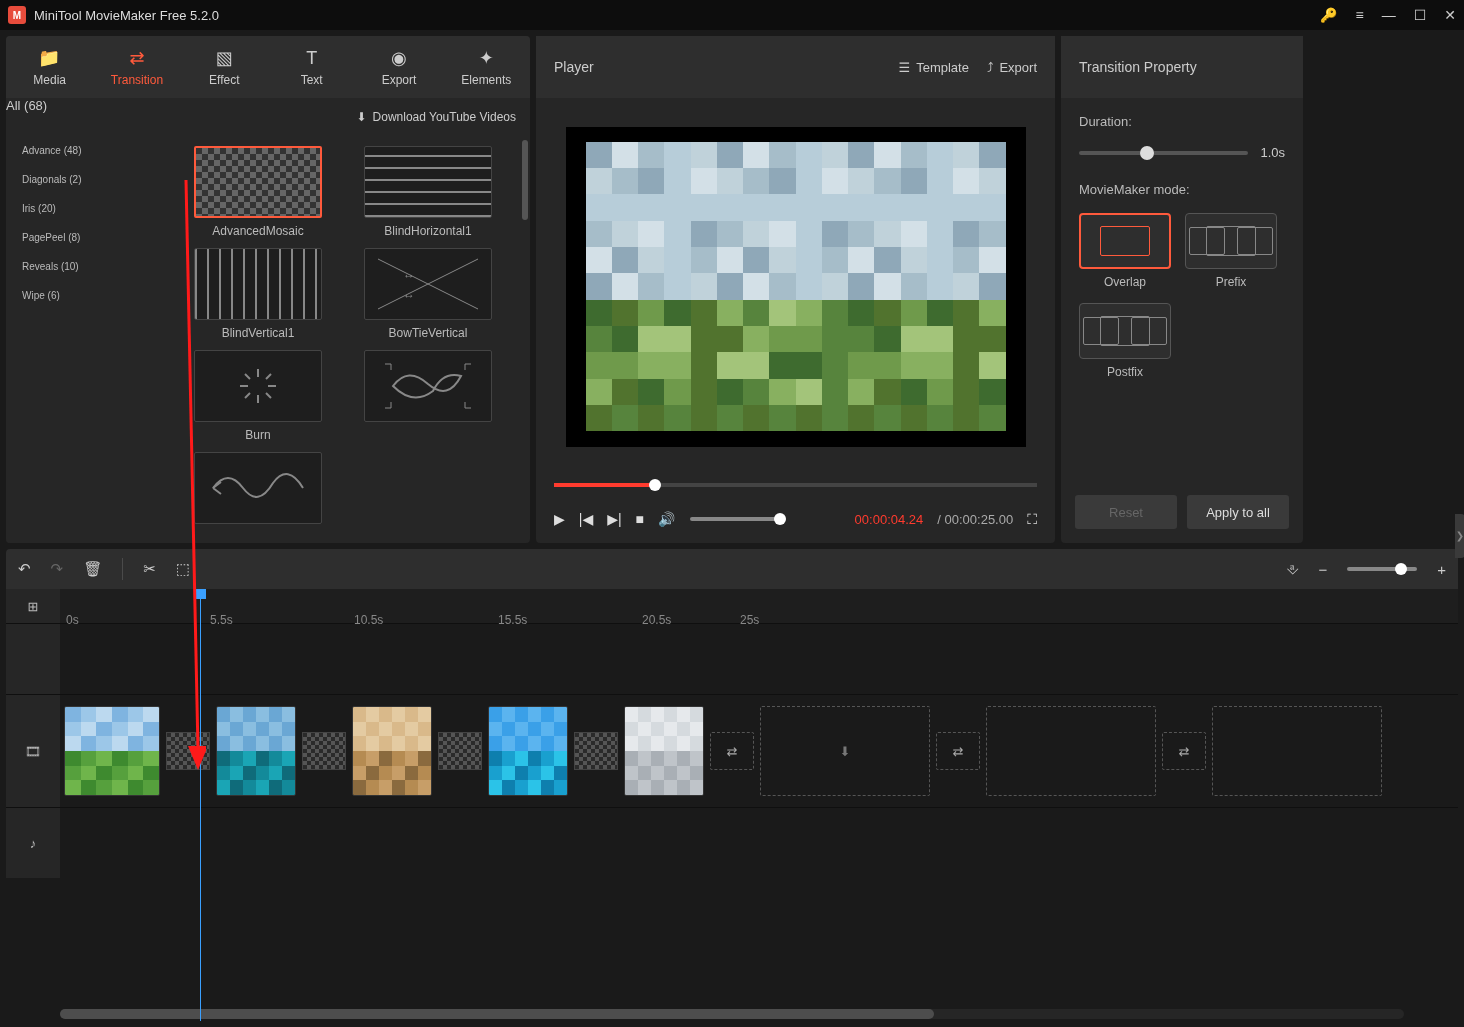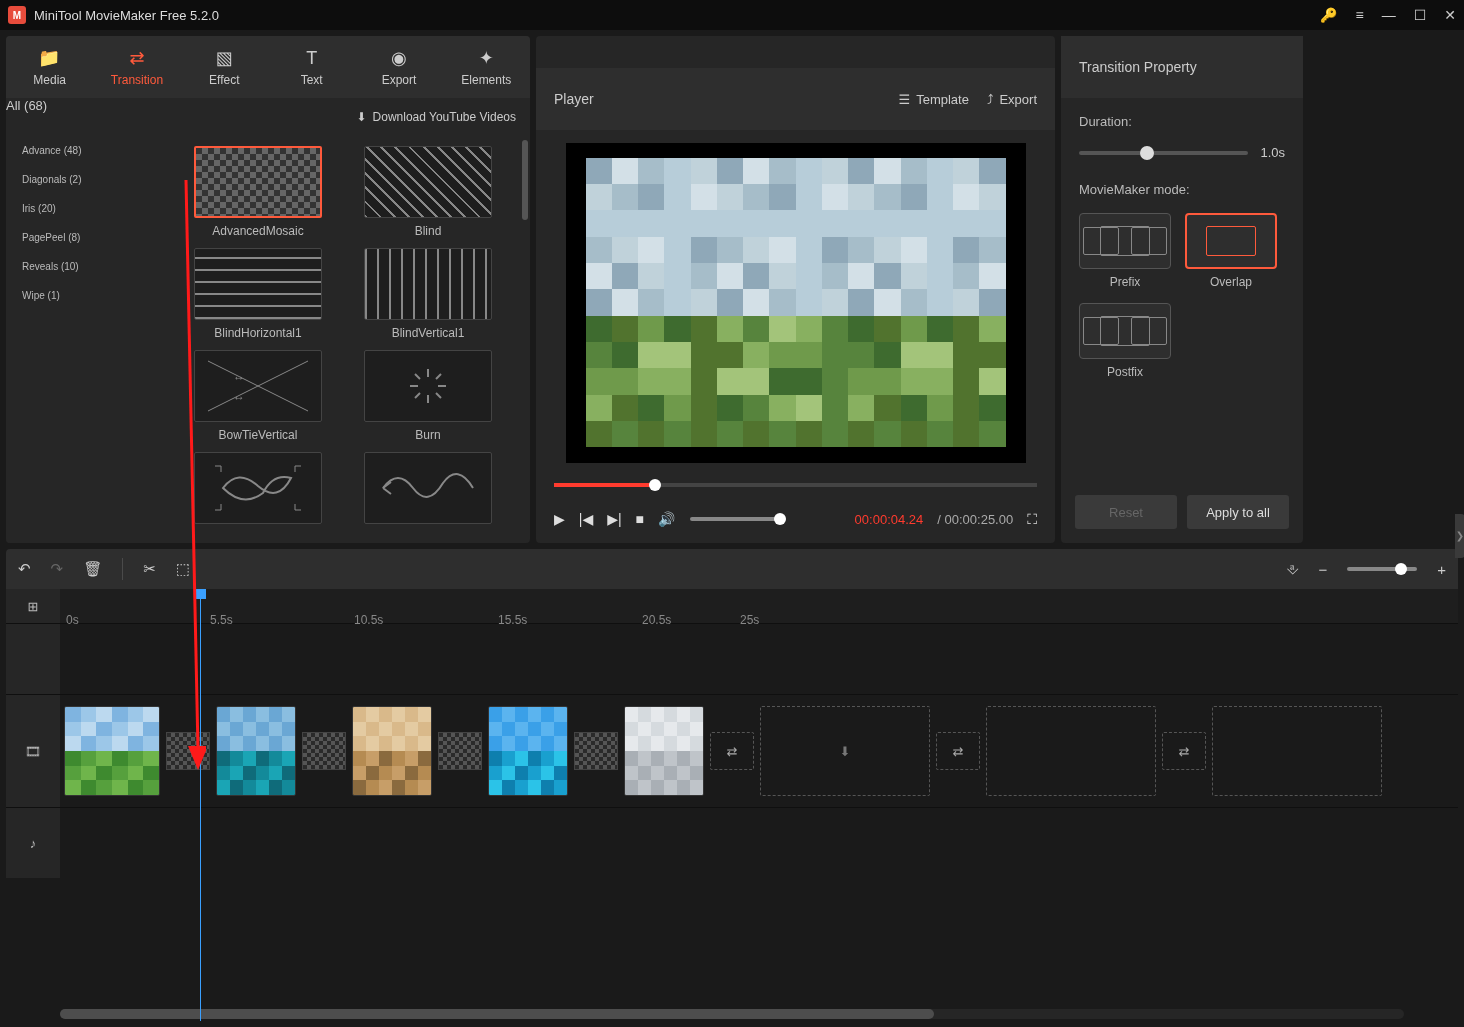--- a/index.html
+++ b/index.html
@@ -36,21 +36,21 @@
 
 
 .checker { width:100%; height:100%; background:
   repeating-conic-gradient(#666 0 25%,#333 0 50%) 0 0/12px 12px; }
 .diag { width:100%; height:100%; background:repeating-linear-gradient(45deg,#888 0 2px,transparent 2px 10px); }
 .hlines { width:100%; height:100%; background:repeating-linear-gradient(0deg,#888 0 2px,transparent 2px 12px); }
 .vlines { width:100%; height:100%; background:repeating-linear-gradient(90deg,#888 0 2px,transparent 2px 12px); }
 
 
 .player-panel { width:519px; background:#262626; border-radius:4px; display:flex; flex-direction:column; }
-.player-head { height:62px; display:flex; align-items:center; padding:0 18px; background:#2e2e2e;margin-top:32px; }
+.player-head { height:62px; display:flex; align-items:center; padding:0 18px; background:#2e2e2e; }
 .player-head .ptitle { flex:1; color:#ccc; font-size:14px; }
 .player-head .pbtn { display:flex; align-items:center; gap:6px; margin-left:18px; cursor:pointer; color:#ccc; font-size:13px; }
 .video-wrap { flex:1; display:flex; align-items:center; justify-content:center; background:#262626; position:relative; }
 .video-frame { width:460px; height:320px; background:#000; display:flex; align-items:center; justify-content:center; }
 .mosaic { width:420px; height:290px; display:grid; grid-template-columns:repeat(16,1fr); grid-template-rows:repeat(11,1fr); }
 .expand-side { position:absolute; right:-1px; top:50%; width:10px; height:44px; background:#3a3a3a; border-radius:0 4px 4px 0; cursor:pointer; display:flex; align-items:center; justify-content:center; color:#888; font-size:10px; }
 .scrub { height:20px; padding:0 18px; position:relative; }
 .scrub-track { position:relative; top:8px; height:4px; background:#444; }
 .scrub-fill { position:absolute; left:0; top:0; height:4px; background:#ff3b2e; width:21%; }
 .scrub-knob { position:absolute; left:21%; top:-4px; width:12px; height:12px; border-radius:50%; background:#fff; margin-left:-6px; cursor:pointer; }
@@ -164,36 +164,30 @@
           <span>Download YouTube Videos</span>
         </div>
     </div>
     <div class="left-body">
       <div class="cat-list">
         <div class="cat-item">Advance (48)</div>
         <div class="cat-item">Diagonals (2)</div>
         <div class="cat-item">Iris (20)</div>
         <div class="cat-item">PagePeel (8)</div>
         <div class="cat-item">Reveals (10)</div>
-        <div class="cat-item">Wipe (1)</div>
+        <div class="cat-item">Wipe (6)</div>
       </div>
       <div class="thumbs">
         <div class="scroll-ind"></div>
         <div class="thumbs-grid">
           <div class="thumb-cell">
               <div class="thumb-box selected">
                 <div class="checker"></div>
               </div>
               <div class="thumb-label">AdvancedMosaic</div>
-            </div>
-          <div class="thumb-cell">
-              <div class="thumb-box">
-                <div class="diag"></div>
-              </div>
-              <div class="thumb-label">Blind</div>
             </div>
           <div class="thumb-cell">
               <div class="thumb-box">
                 <div class="hlines"></div>
               </div>
               <div class="thumb-label">BlindHorizontal1</div>
             </div>
           <div class="thumb-cell">
               <div class="thumb-box">
                 <div class="vlines"></div>
@@ -474,30 +468,30 @@
       <div style="color:#bbb">Duration:</div>
       <div style="display:flex;align-items:center;gap:12px">
         <div class="slider" style="flex:1">
             <div class="knob"></div>
           </div>
         <span>1.0s</span>
       </div>
       <div style="color:#bbb;margin-top:6px">MovieMaker mode:</div>
       <div class="mode-grid">
         <div class="mode-cell">
+            <div class="mode-box selected">
+              <div class="mode-inner" style="border-color:#ff5a3c"></div>
+            </div>
+            <span style="font-size:12px;color:#bbb">Overlap</span>
+          </div>
+        <div class="mode-cell">
             <div class="mode-box">
               <div class="mode-inner split"></div>
             </div>
             <span style="font-size:12px;color:#bbb">Prefix</span>
-          </div>
-        <div class="mode-cell">
-            <div class="mode-box selected">
-              <div class="mode-inner" style="border-color:#ff5a3c"></div>
-            </div>
-            <span style="font-size:12px;color:#bbb">Overlap</span>
           </div>
         <div class="mode-cell">
             <div class="mode-box">
               <div class="mode-inner split"></div>
             </div>
             <span style="font-size:12px;color:#bbb">Postfix</span>
           </div>
       </div>
     </div>
     <div class="prop-foot">

